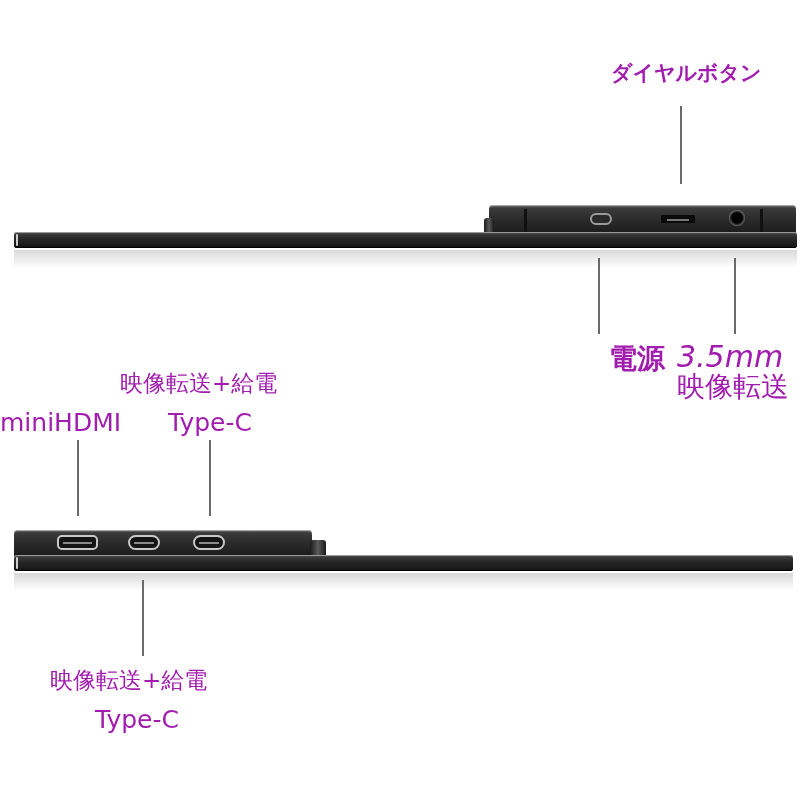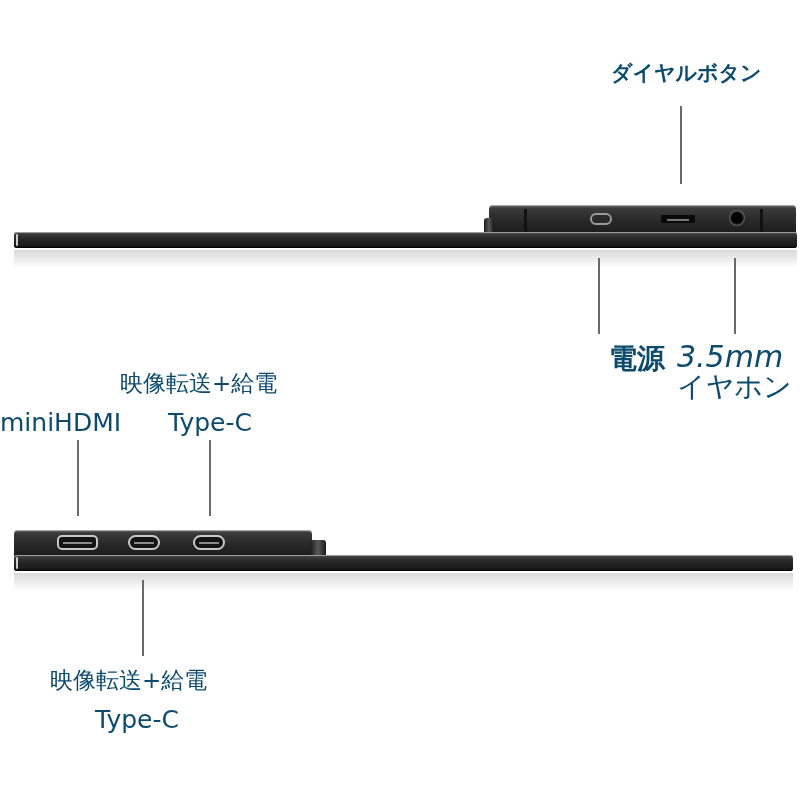--- a/index.html
+++ b/index.html
@@ -1,18 +1,18 @@
 <!DOCTYPE html>
 <html><head>
   <meta charset="utf-8">
   <style>
     html, body { margin: 0; padding: 0; background: #ffffff; }
     body { width: 800px; height: 800px; position: relative; overflow: hidden;
            font-family: "DejaVu Sans", sans-serif; color: #555555; }
-    .label { position: absolute; color: #0c4a6e; white-space: nowrap; line-height: 1.1; }
+    .label { position: absolute; color: #a21caf; white-space: nowrap; line-height: 1.1; }
     .leader { position: absolute; width: 2px; background: #6a6a6a; }
 
     
     .slab {
       position: absolute; border-radius: 3px;
       background: linear-gradient(#6e6e6e 0%, #3a3a3a 12%, #262626 45%, #1c1c1c 80%, #0e0e0e 100%);
       box-shadow: inset 0 1px 0 #9a9a9a, inset 0 -1px 0 #000;
     }
     .slab::before {
       content: ""; position: absolute; left: 2px; top: 2px; bottom: 2px; width: 2px;
@@ -58,21 +58,21 @@
   <div class="hinge" style="left:484px; top:218px; width:10px; height:16px;"></div>
 
   <div class="slab" style="left:14px; top:232px; width:783px; height:16px;"></div>
   <div class="reflection" style="left:14px; top:250px; width:783px;"></div>
 
   <div class="leader" style="left:598px; top:258px; height:76px;"></div>
   <div class="leader" style="left:734px; top:258px; height:76px;"></div>
 
   <div class="label" style="left:565px; top:344px; font-size:28px; font-weight:bold;margin-left:44px;">電源</div>
   <div class="label" style="left:677px; top:340px; font-size:30px;font-style:italic;">3.5mm</div>
-  <div class="label" style="left:677px; top:372px; font-size:28px;">イヤホン</div>
+  <div class="label" style="left:677px; top:372px; font-size:28px;">映像転送</div>
 </div>
 
 <div>
 
   <div class="label" style="left:120px; top:371px; font-size:23px;">映像転送+給電</div>
   <div class="label" style="left:0px; top:409px; font-size:25px;text-align:center;">miniHDMI</div>
   <div class="label" style="left:168px; top:409px; font-size:25px;">Type-C</div>
 
   <div class="leader" style="left:77px; top:440px; height:76px;"></div>
   <div class="leader" style="left:209px; top:440px; height:76px;"></div>

